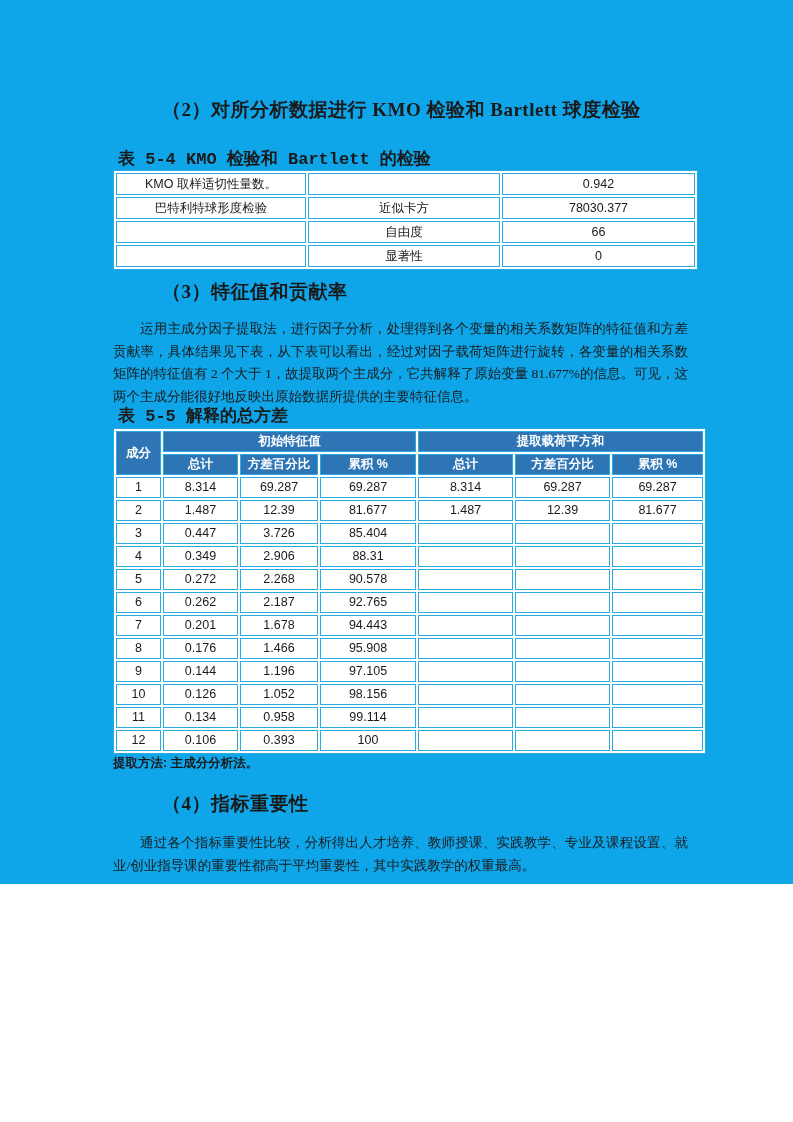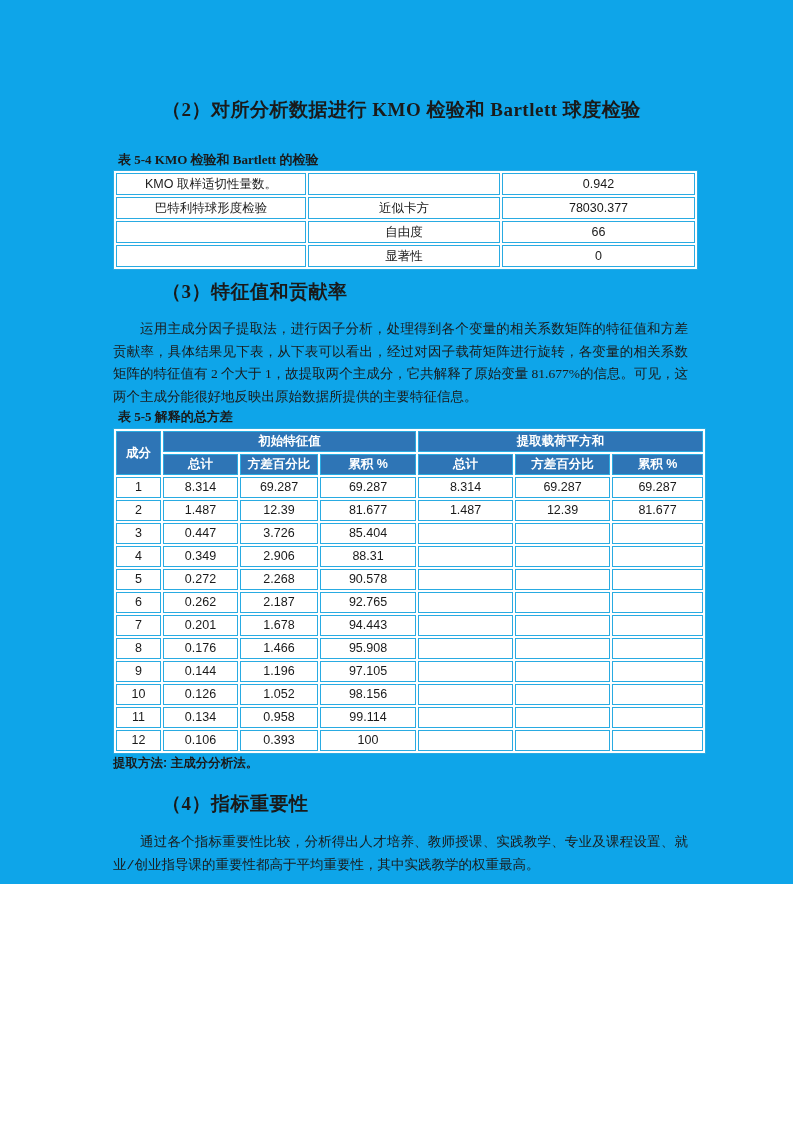--- a/index.html
+++ b/index.html
@@ -38,26 +38,26 @@
   .body-para {
     font-family: "Liberation Serif", serif;
     font-size: 13.5px;
     line-height: 22.5px;
     margin: 0;
     text-align: justify;
     text-indent: 2em;
   }
   #para-1 { margin-top: 26px; }
   #para-2 { margin-top: 13px; }
-  #para-3 { margin-top: 15px; font-family: Liberation Mono, monospace; }
+  #para-3 { margin-top: 15px; }
 
   .table-caption {
-    font-family: Liberation Serif, serif;
+    font-family: Liberation Mono, monospace;
     font-weight: bold;
-    font-size: 13px;
+    font-size: 17px;
     line-height: 15px;
     margin: 0;
     padding-left: 5px;
   }
   #caption-54 { margin-top: 29px; }
   #caption-55 { margin-top: 1px; }
 
   table.doc-table {
     border-collapse: separate;
     border-spacing: 2px;

